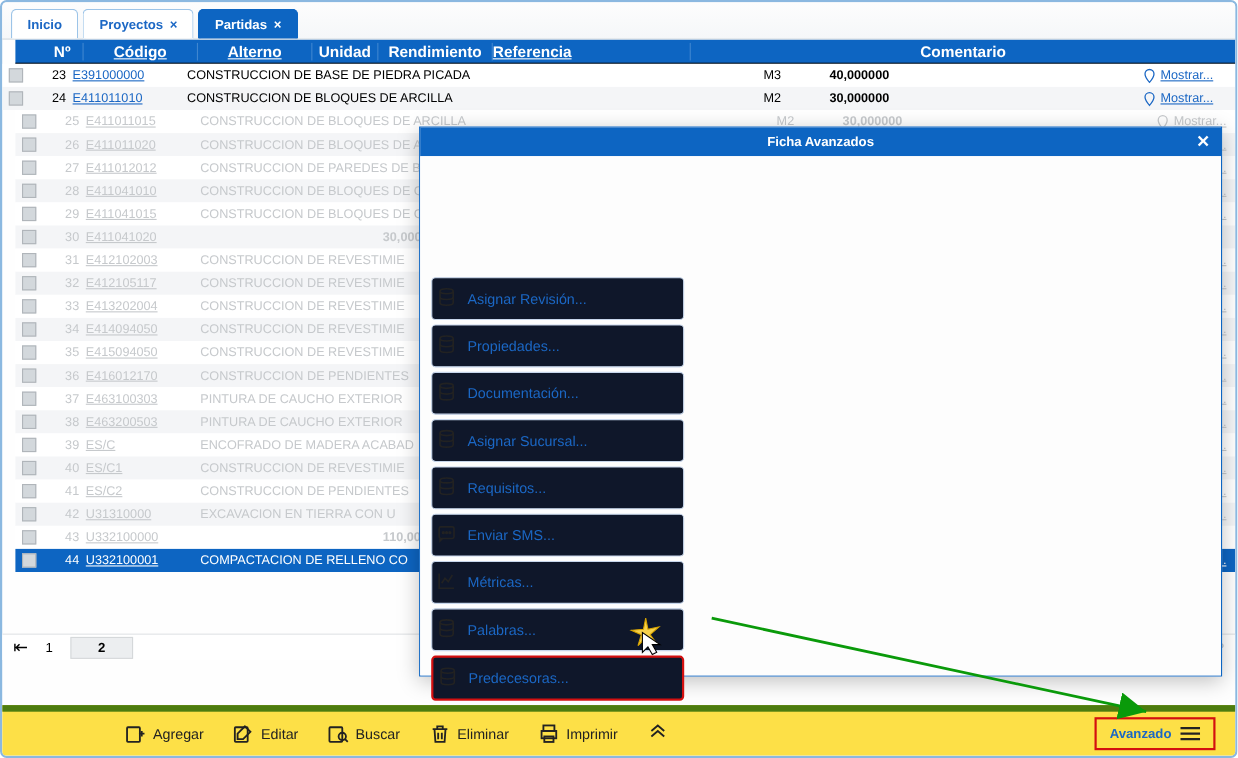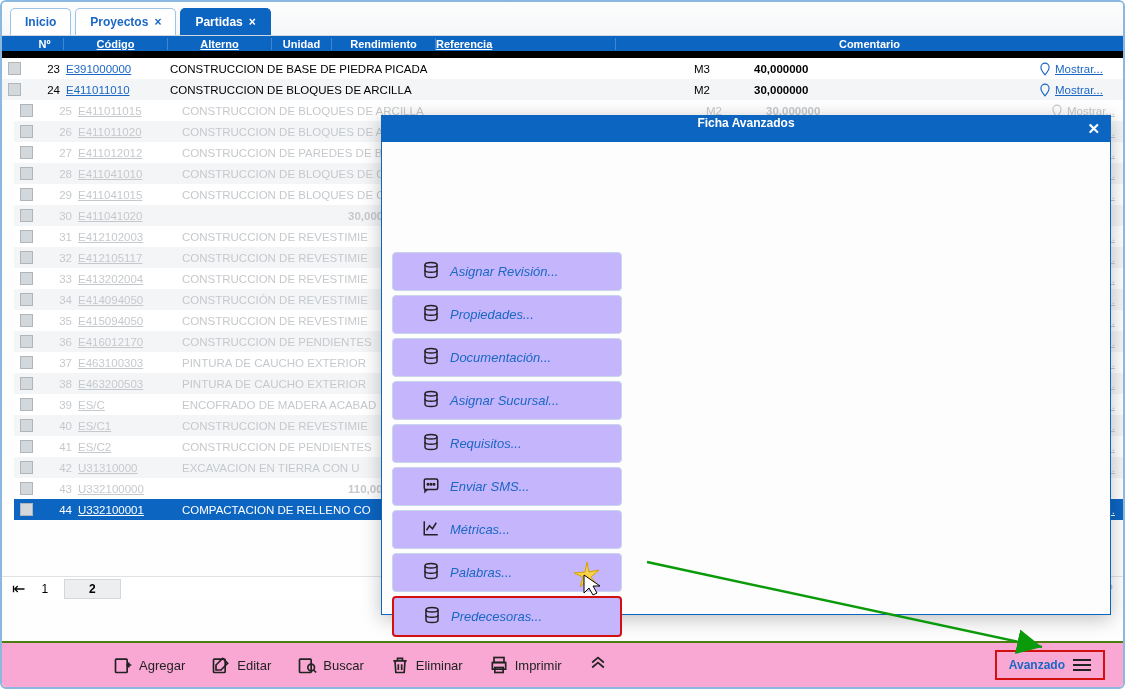--- a/index.html
+++ b/index.html
@@ -8,21 +8,21 @@
 
 
 .tab-bar { display: flex; gap: 4px; padding: 6px 8px 0; background: linear-gradient(#fdfdfd,#f5f7f9); border-bottom: 1px solid #d0d7de; }
 .tab { padding: 6px 14px; border: 1px solid #9cc4e8; border-bottom: none; border-radius: 5px 5px 0 0; background: #fff; color: #1b67c4; font-weight: bold; cursor: pointer; display: flex; align-items: center; gap: 6px; }
 .tab .close { color: #1b67c4; font-weight: bold; }
 .tab.active { background: #0d65c2; color: #fff; border-color: #0d65c2; }
 .tab.active .close { color: #fff; }
 
 
 .grid { height: 540px; overflow-y: auto; position: relative; }
-.thead { display: flex; background: #0d65c2; color: #fff; font-weight: bold; font-size: 11px; height: 22px; align-items: center; border-bottom: 7px solid #000000; }
+.thead { display: flex; background: #0d65c2; color: #fff; font-weight: bold; font-size: 14px; height: 22px; align-items: center; border-bottom: 1px solid #000000; margin-left: 12px; }
 .col-chk { width: 24px; border-right: 1px solid #3f86d0; display:flex; justify-content:center; }
 .col-num { width: 38px; text-align: center; border-right: 1px solid #3f86d0; }
 .col-code { width: 104px; text-align: center; border-right: 1px solid #3f86d0; text-decoration: underline; }
 .col-name { width: 418px; text-align: center; border-right: 1px solid #3f86d0; text-decoration: underline; }
 .col-alt { width: 104px; text-align: center; border-right: 1px solid #3f86d0; text-decoration: underline; }
 .col-unit { width: 60px; text-align: center; border-right: 1px solid #3f86d0; }
 .col-rend { width: 104px; text-align: center; border-right: 1px solid #3f86d0; }
 .col-ref { width: 180px; text-align: left; border-right: 1px solid #3f86d0; text-decoration: underline; }
 .col-com { flex: 1; text-align: center; }
 
@@ -42,32 +42,32 @@
 .row .c-com { flex: 1; color: #1b67c4; text-decoration: underline; padding-left: 4px; display:flex; align-items:center; gap:3px; cursor:pointer;}
 .row.sel .c-com { color: #fff; }
 .chk { width: 13px; height: 13px; background: #d3d8dc; border: 1px solid #b0b5ba; }
 
 
 .faded { color: #c6c9cc; margin-left: 12px; }
 .faded .c-code, .faded .c-com { color: #c6c9cc; }
 
 
 .pager { display: flex; align-items: center; gap: 16px; padding: 4px 10px; background: #fff; border-top: 1px solid #e0e3e6; height: 24px; font-size: 12px;}
-.footer { display: flex; align-items: center; justify-content: flex-end; gap: 26px; padding: 12px 18px; border-top: 2px solid #4d7c0f; background:#f9a8d4; height:46px; position:absolute; bottom:0; left:0; right:0;}
+.footer { display: flex; align-items: center; justify-content: flex-end; gap: 26px; padding: 12px 18px; border-top: 6px solid #4d7c0f; background:#fde047; height:46px; position:absolute; bottom:0; left:0; right:0;}
 .fbtn { display: flex; align-items: center; gap: 6px; color: #222; cursor:pointer; font-size:13px; }
 .fbtn svg { width:20px; height:20px; }
 .advanced-box { border: 2px solid #d31010; padding: 6px 12px; display:flex; align-items:flex-start; gap:8px; color:#1b67c4; font-weight:bold; cursor:pointer;}
 
 
 .overlay { position: absolute; top: 113px; left: 379px; width: 730px; height: 500px; background: #fff; border: 1px solid #0d65c2; box-shadow: 0 4px 18px rgba(0,0,0,.25); }
-.overlay-title { height: 26px; background: #0d65c2; color: #fff; display: flex; justify-content: center; font-weight: bold; position: relative; }
+.overlay-title { height: 26px; background: #0d65c2; color: #fff; display: flex; justify-content: center; align-items: center; font-weight: bold; position: relative; }
 .overlay-title .x { position: absolute; right: 10px; top: 4px; cursor:pointer; font-weight: bold; font-size: 15px;}
 .overlay-body { position: relative; height: calc(100% - 26px); padding: 10px 14px; background:#fdfdfd;}
 .menu { position: absolute; left: 10px; top: 110px; width: 230px; display:flex; flex-direction:column; gap:4px;}
-.menu-item { display:flex; align-items:center; gap:10px; border:1px solid #c7d6eb; border-radius:4px; padding:8px 29px; background:#c4b5fd; color:#1b67c4; cursor:pointer; font-size:13px;font-style:italic;}
+.menu-item { display:flex; align-items:center; gap:10px; border:1px solid #c7d6eb; border-radius:4px; padding:8px 4px; background:#0f172a; color:#1b67c4; cursor:pointer; font-size:13px;}
 .menu-item svg { width:18px;height:18px; }
 .menu-item.highlight { border: 2px solid #d31010; }
 
 
 .arrow { position:absolute; }
 
 </style>
 </head>
 <body>
 

